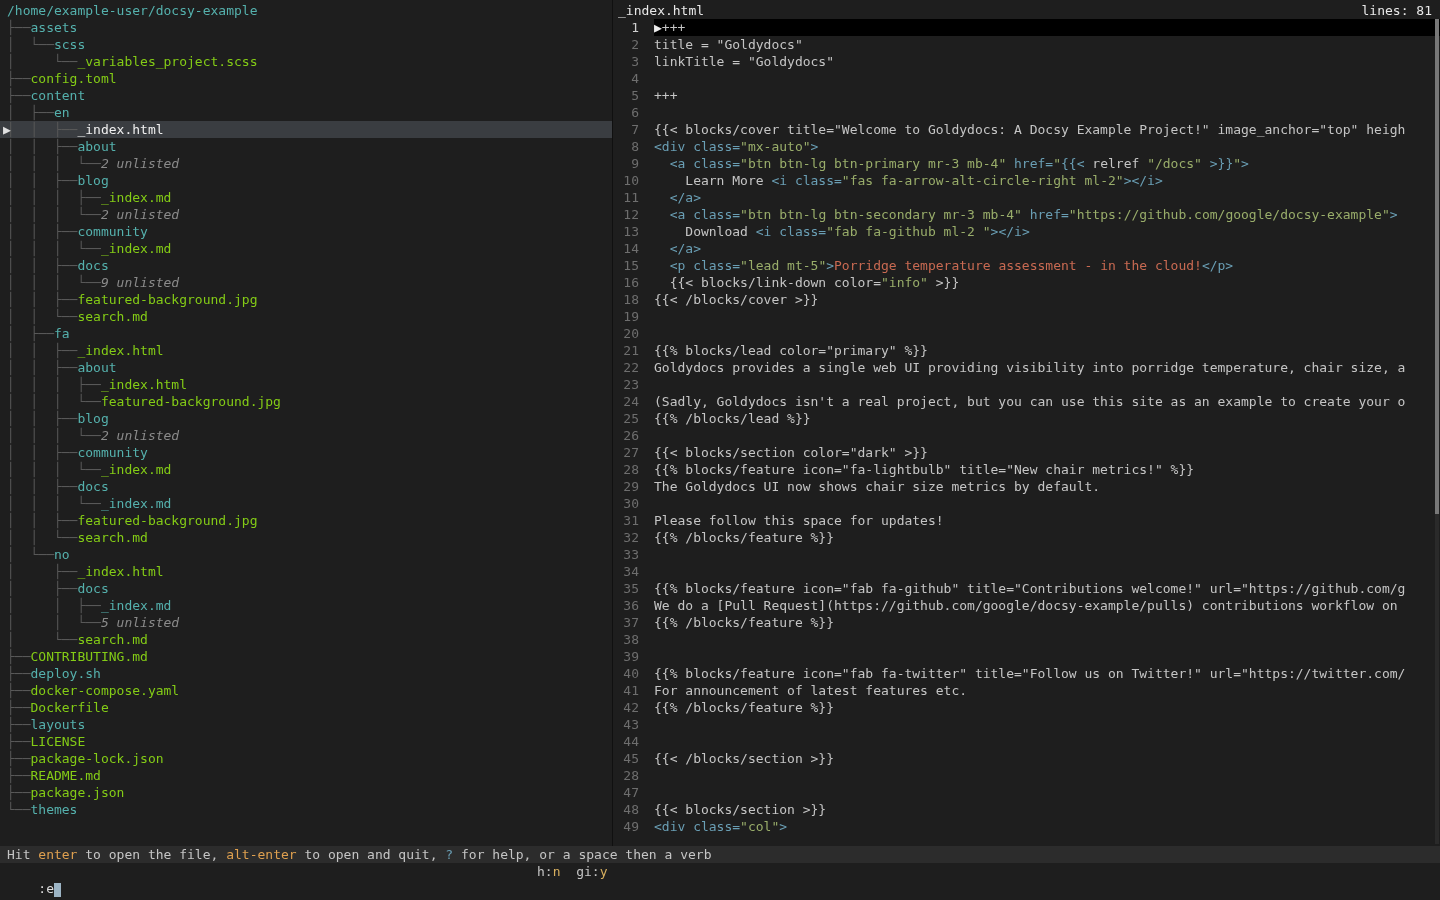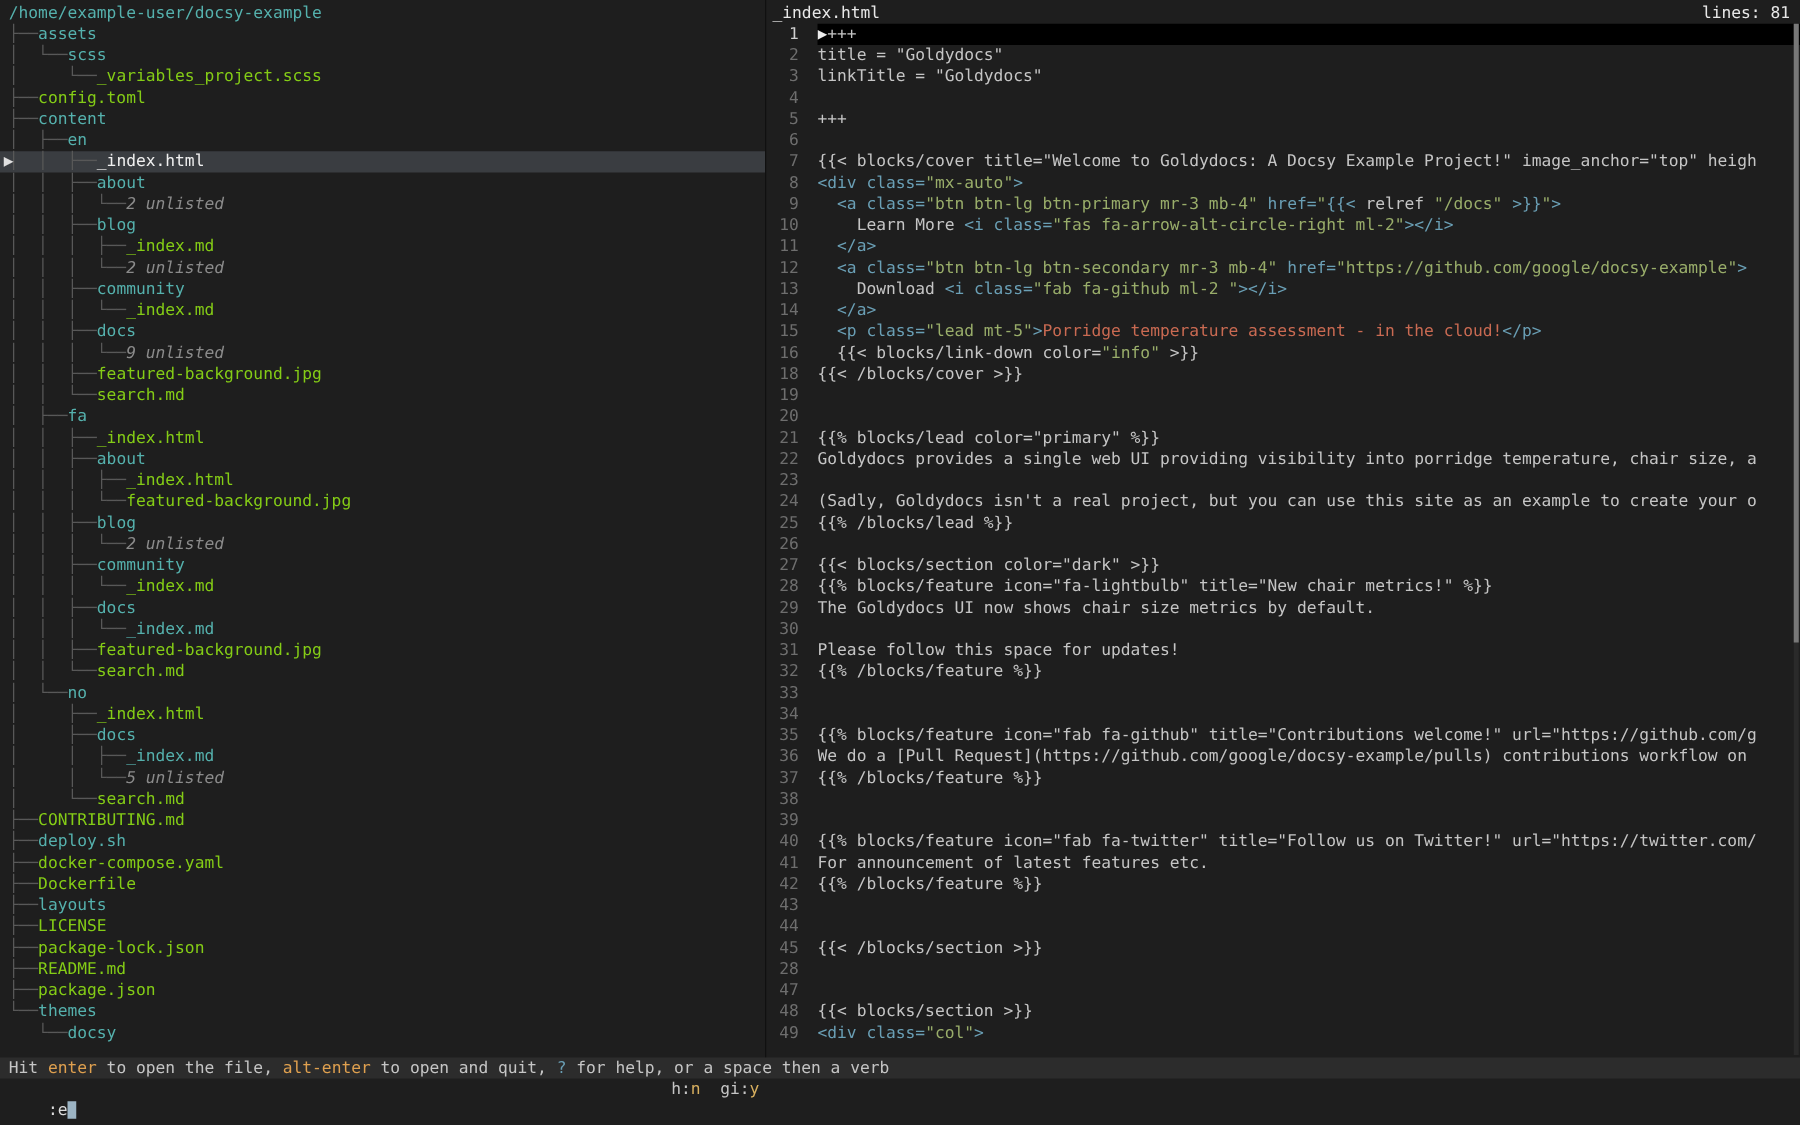--- a/index.html
+++ b/index.html
@@ -95,21 +95,20 @@
           <div class="trow"><span class="glyph">├──</span><span class="file">CONTRIBUTING.md</span></div>
           <div class="trow"><span class="glyph">├──</span><span class="exec">deploy.sh</span></div>
           <div class="trow"><span class="glyph">├──</span><span class="file">docker-compose.yaml</span></div>
           <div class="trow"><span class="glyph">├──</span><span class="file">Dockerfile</span></div>
           <div class="trow"><span class="glyph">├──</span><span class="dir">layouts</span></div>
           <div class="trow"><span class="glyph">├──</span><span class="file">LICENSE</span></div>
           <div class="trow"><span class="glyph">├──</span><span class="file">package-lock.json</span></div>
           <div class="trow"><span class="glyph">├──</span><span class="file">README.md</span></div>
           <div class="trow"><span class="glyph">├──</span><span class="file">package.json</span></div>
           <div class="trow"><span class="glyph">└──</span><span class="dir">themes</span></div>
-          <div class="trow"><span class="glyph">   └──</span><span class="dir">docsy</span></div>
         </div>
     </div>
 
     <div class="right-panel">
       <div class="preview-header">
         <span>_index.html</span>
         <span>lines: 81</span>
       </div>
       <div>
           <div class="cline sel"><span class="num">1</span><span class="ltext"><span class="mark">▶</span><span class="p">+++</span></span></div>

